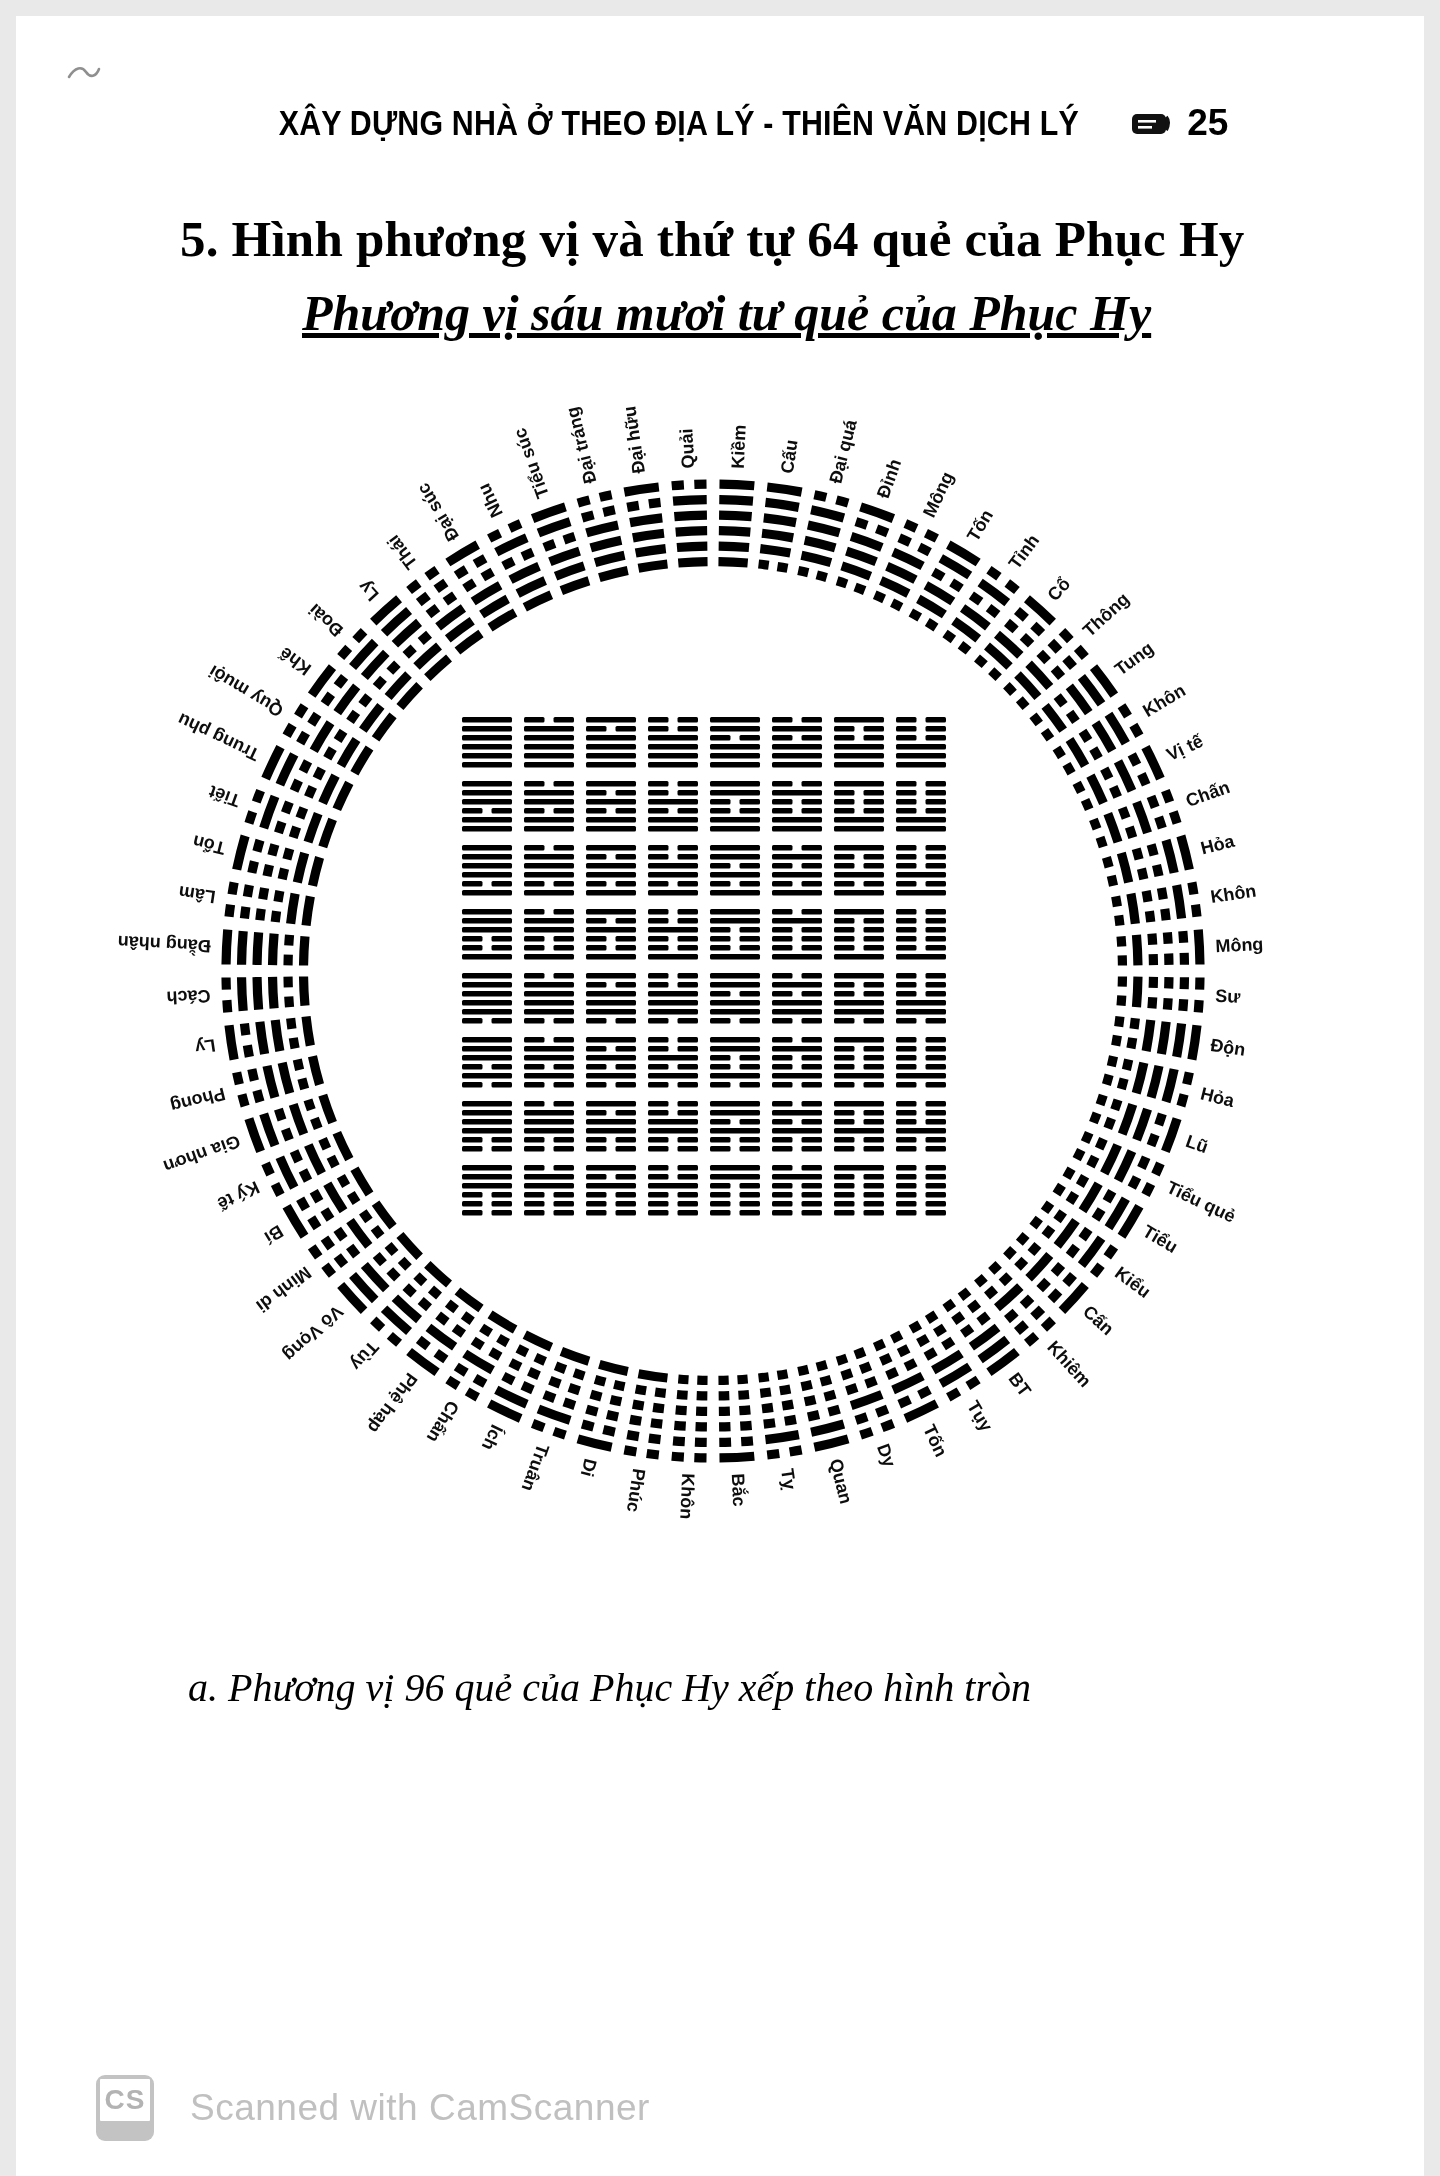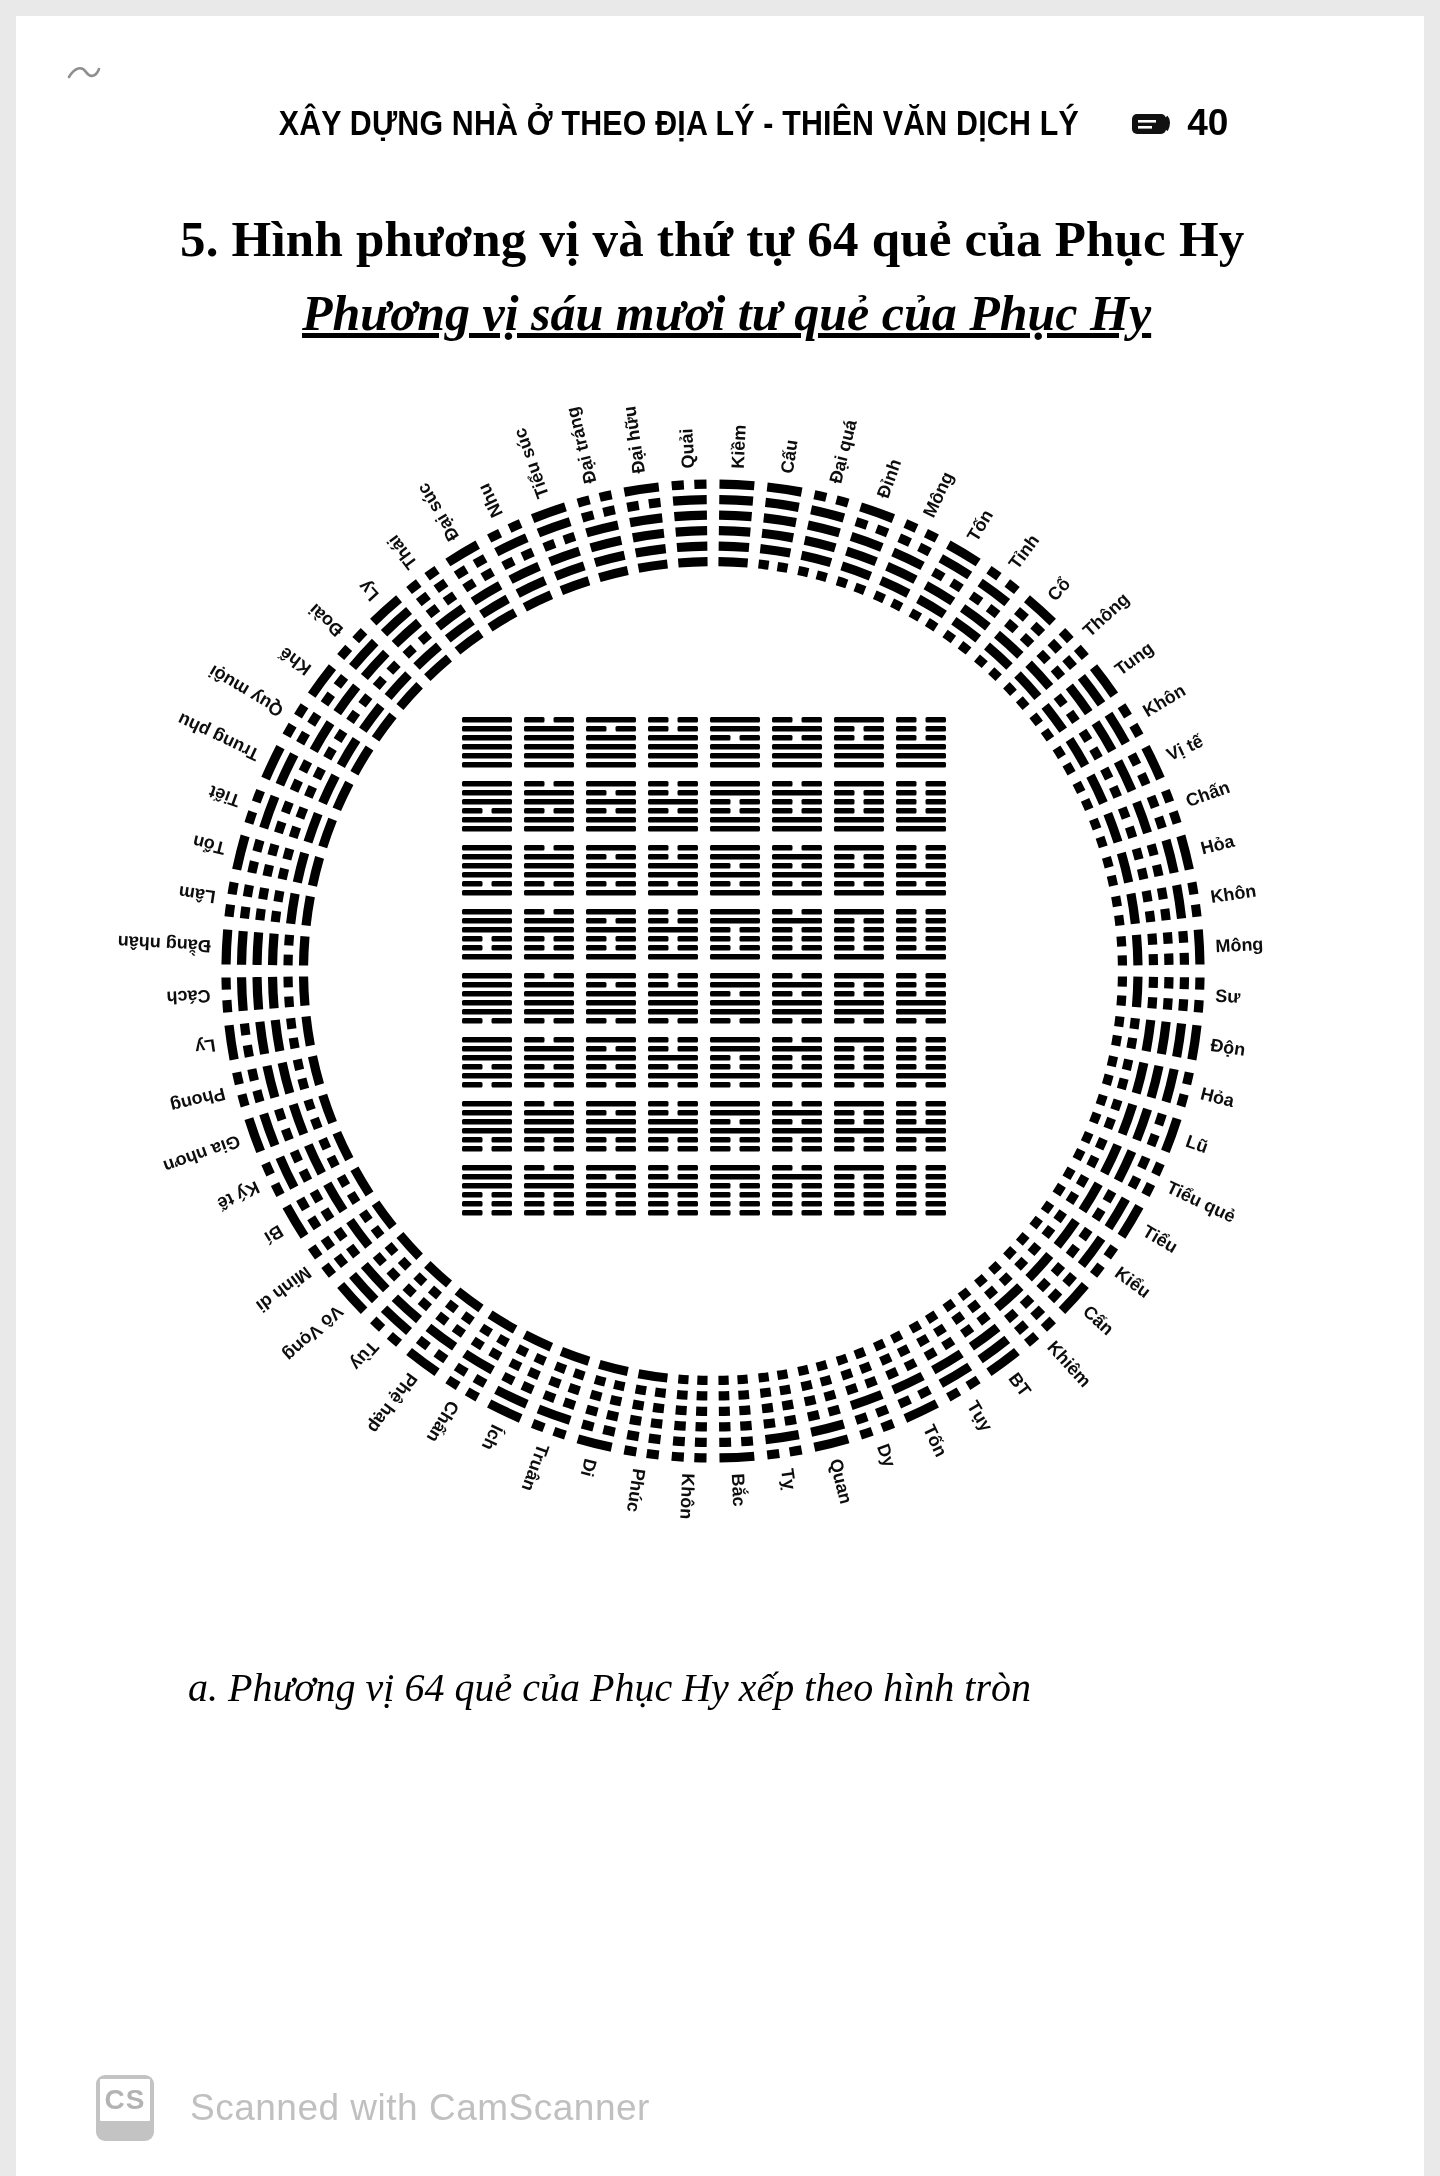--- a/index.html
+++ b/index.html
@@ -85,21 +85,21 @@
   </svg>
 
   <div class="header">
     <span class="header-title">XÂY DỰNG NHÀ Ở THEO ĐỊA LÝ - THIÊN VĂN DỊCH LÝ</span>
     <svg width="42" height="32" viewBox="0 0 42 32">
       <rect x="3" y="7" width="34" height="20" rx="5" fill="#111"></rect>
       <path d="M37,10 q4,5 0,13" stroke="#111" stroke-width="4" fill="none"></path>
       <rect x="9" y="13" width="18" height="2.6" fill="#fff"></rect>
       <rect x="9" y="19" width="14" height="2.6" fill="#fff"></rect>
     </svg>
-    <span class="header-num">40</span>
+    <span class="header-num">25</span>
   </div>
 
   <div class="heading">5. Hình phương vị và thứ tự 64 quẻ của Phục Hy</div>
   <div class="subheading">Phương vị sáu mươi tư quẻ của Phục Hy</div>
 
   <svg id="fuxi-svg" class="diagram" viewBox="0 0 1440 1180" width="1440" height="1180">
       <g>
         <path d="M 703.48 96.04 A 487 487 0 0 1 738.28 97.75" stroke="#000000" stroke-width="9.2" fill="none"></path>
         <path d="M 703.27 111.54 A 471.5 471.5 0 0 1 736.97 113.20" stroke="#000000" stroke-width="9.2" fill="none"></path>
         <path d="M 703.07 127.04 A 456 456 0 0 1 735.65 128.64" stroke="#000000" stroke-width="9.2" fill="none"></path>
@@ -1566,21 +1566,21 @@
         <rect x="909.50" y="795.00" width="20.50" height="5.6" rx="1.5" fill="#000000"></rect>
         <rect x="880.00" y="804.00" width="20.50" height="5.6" rx="1.5" fill="#000000"></rect>
         <rect x="909.50" y="804.00" width="20.50" height="5.6" rx="1.5" fill="#000000"></rect>
         <rect x="880.00" y="813.00" width="20.50" height="5.6" rx="1.5" fill="#000000"></rect>
         <rect x="909.50" y="813.00" width="20.50" height="5.6" rx="1.5" fill="#000000"></rect>
         <rect x="880.00" y="822.00" width="20.50" height="5.6" rx="1.5" fill="#000000"></rect>
         <rect x="909.50" y="822.00" width="20.50" height="5.6" rx="1.5" fill="#000000"></rect>
       </g>
     </svg>
 
-  <div class="caption">a. Phương vị 64 quẻ của Phục Hy xếp theo hình tròn</div>
+  <div class="caption">a. Phương vị 96 quẻ của Phục Hy xếp theo hình tròn</div>
 
 
   <div class="footer">
     <div class="cs-logo">
       <div class="inner">CS</div>
     </div>
     <div class="footer-text">Scanned with CamScanner</div>
   </div>
 
 </div>

